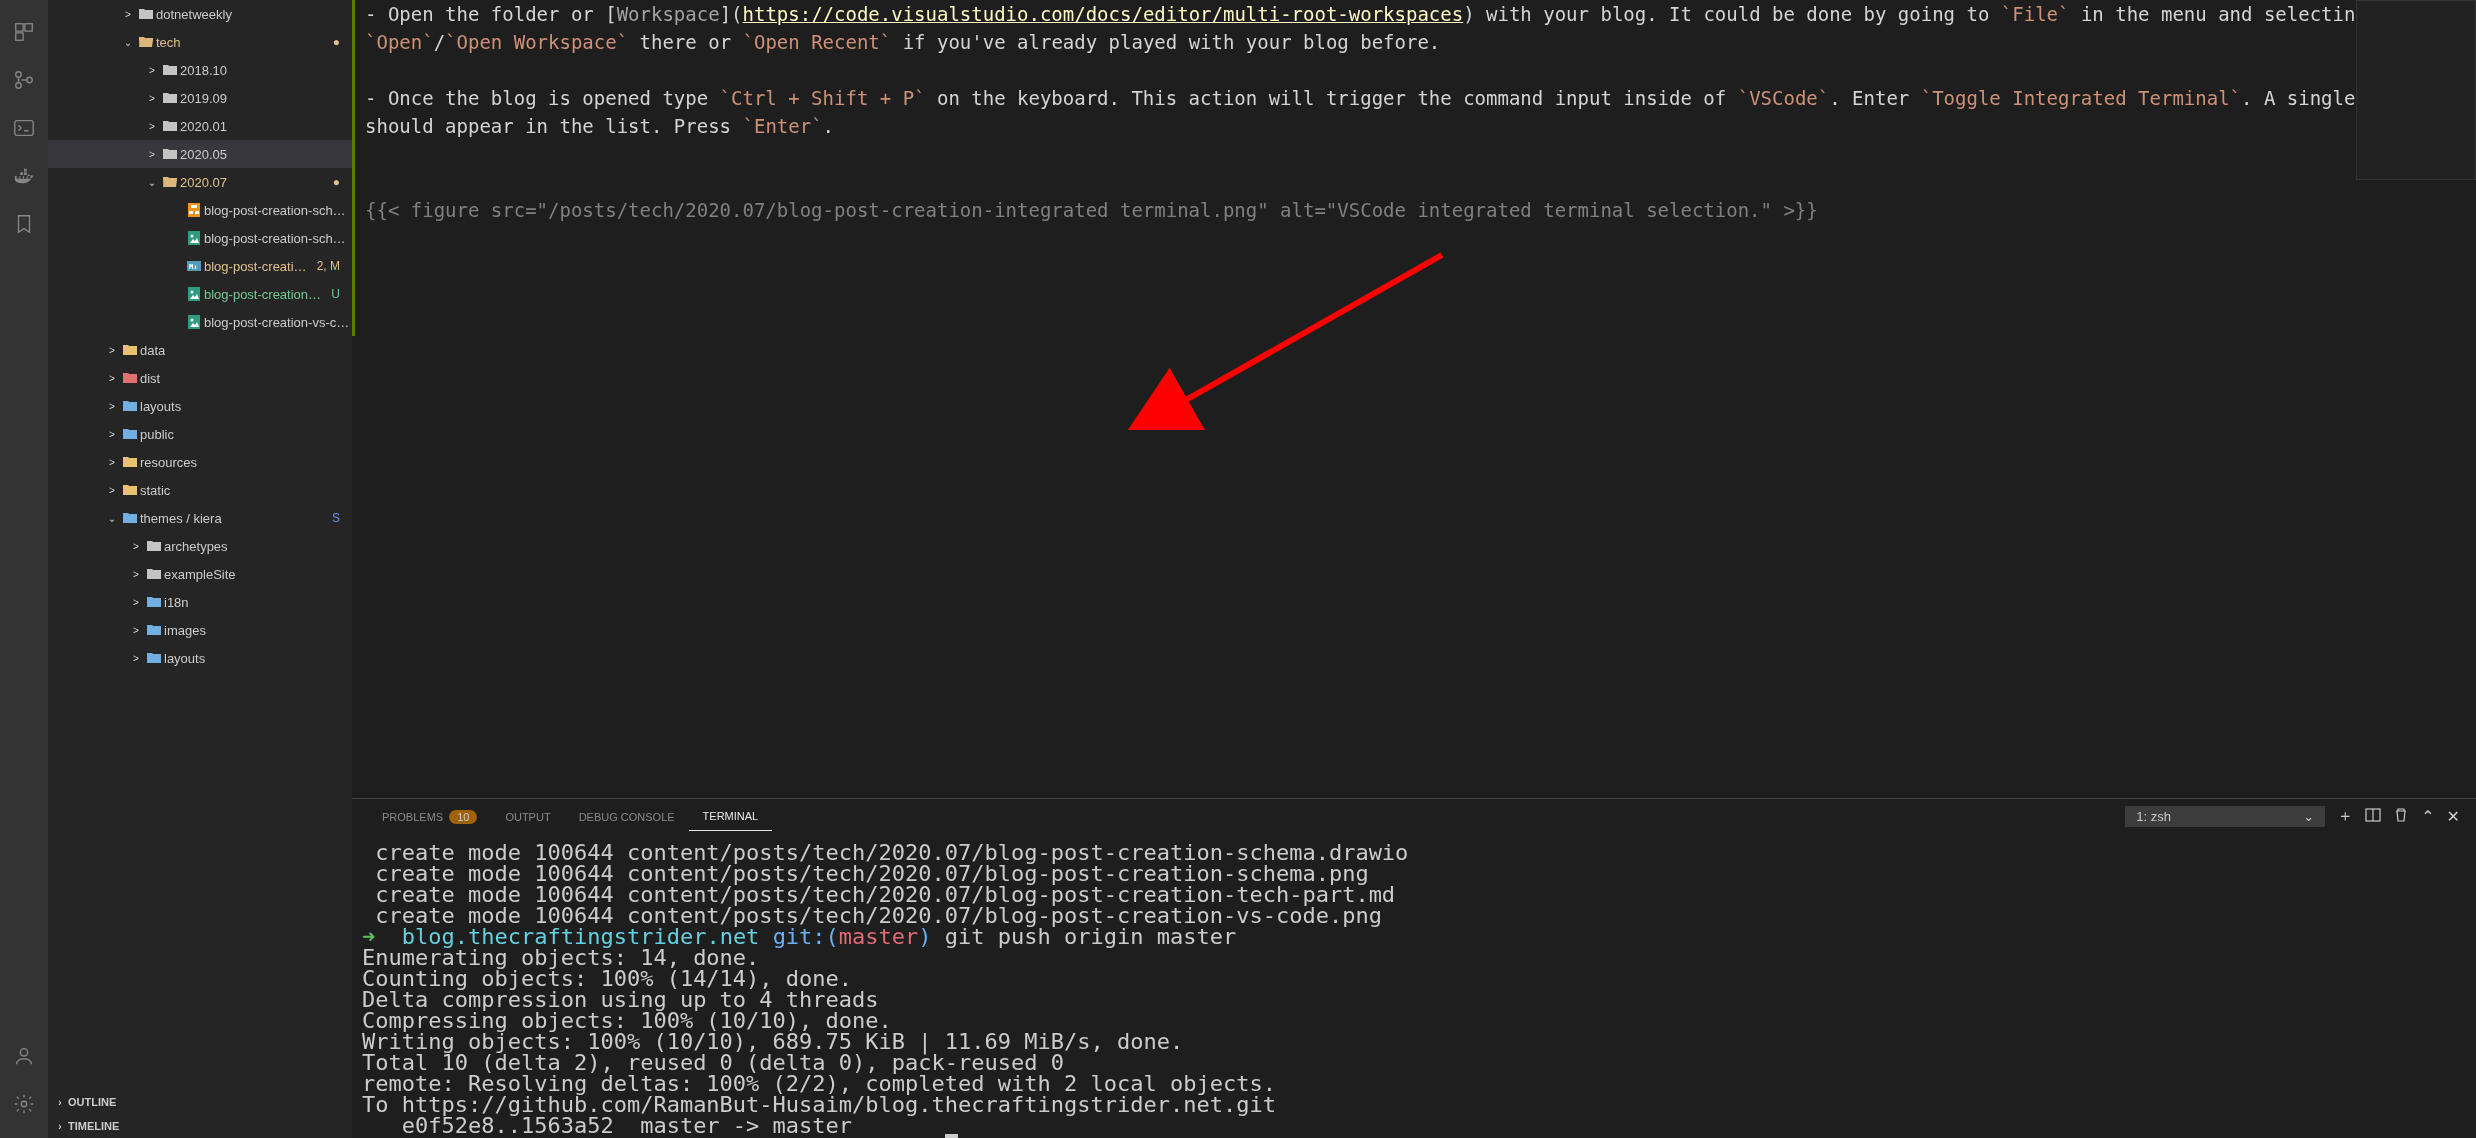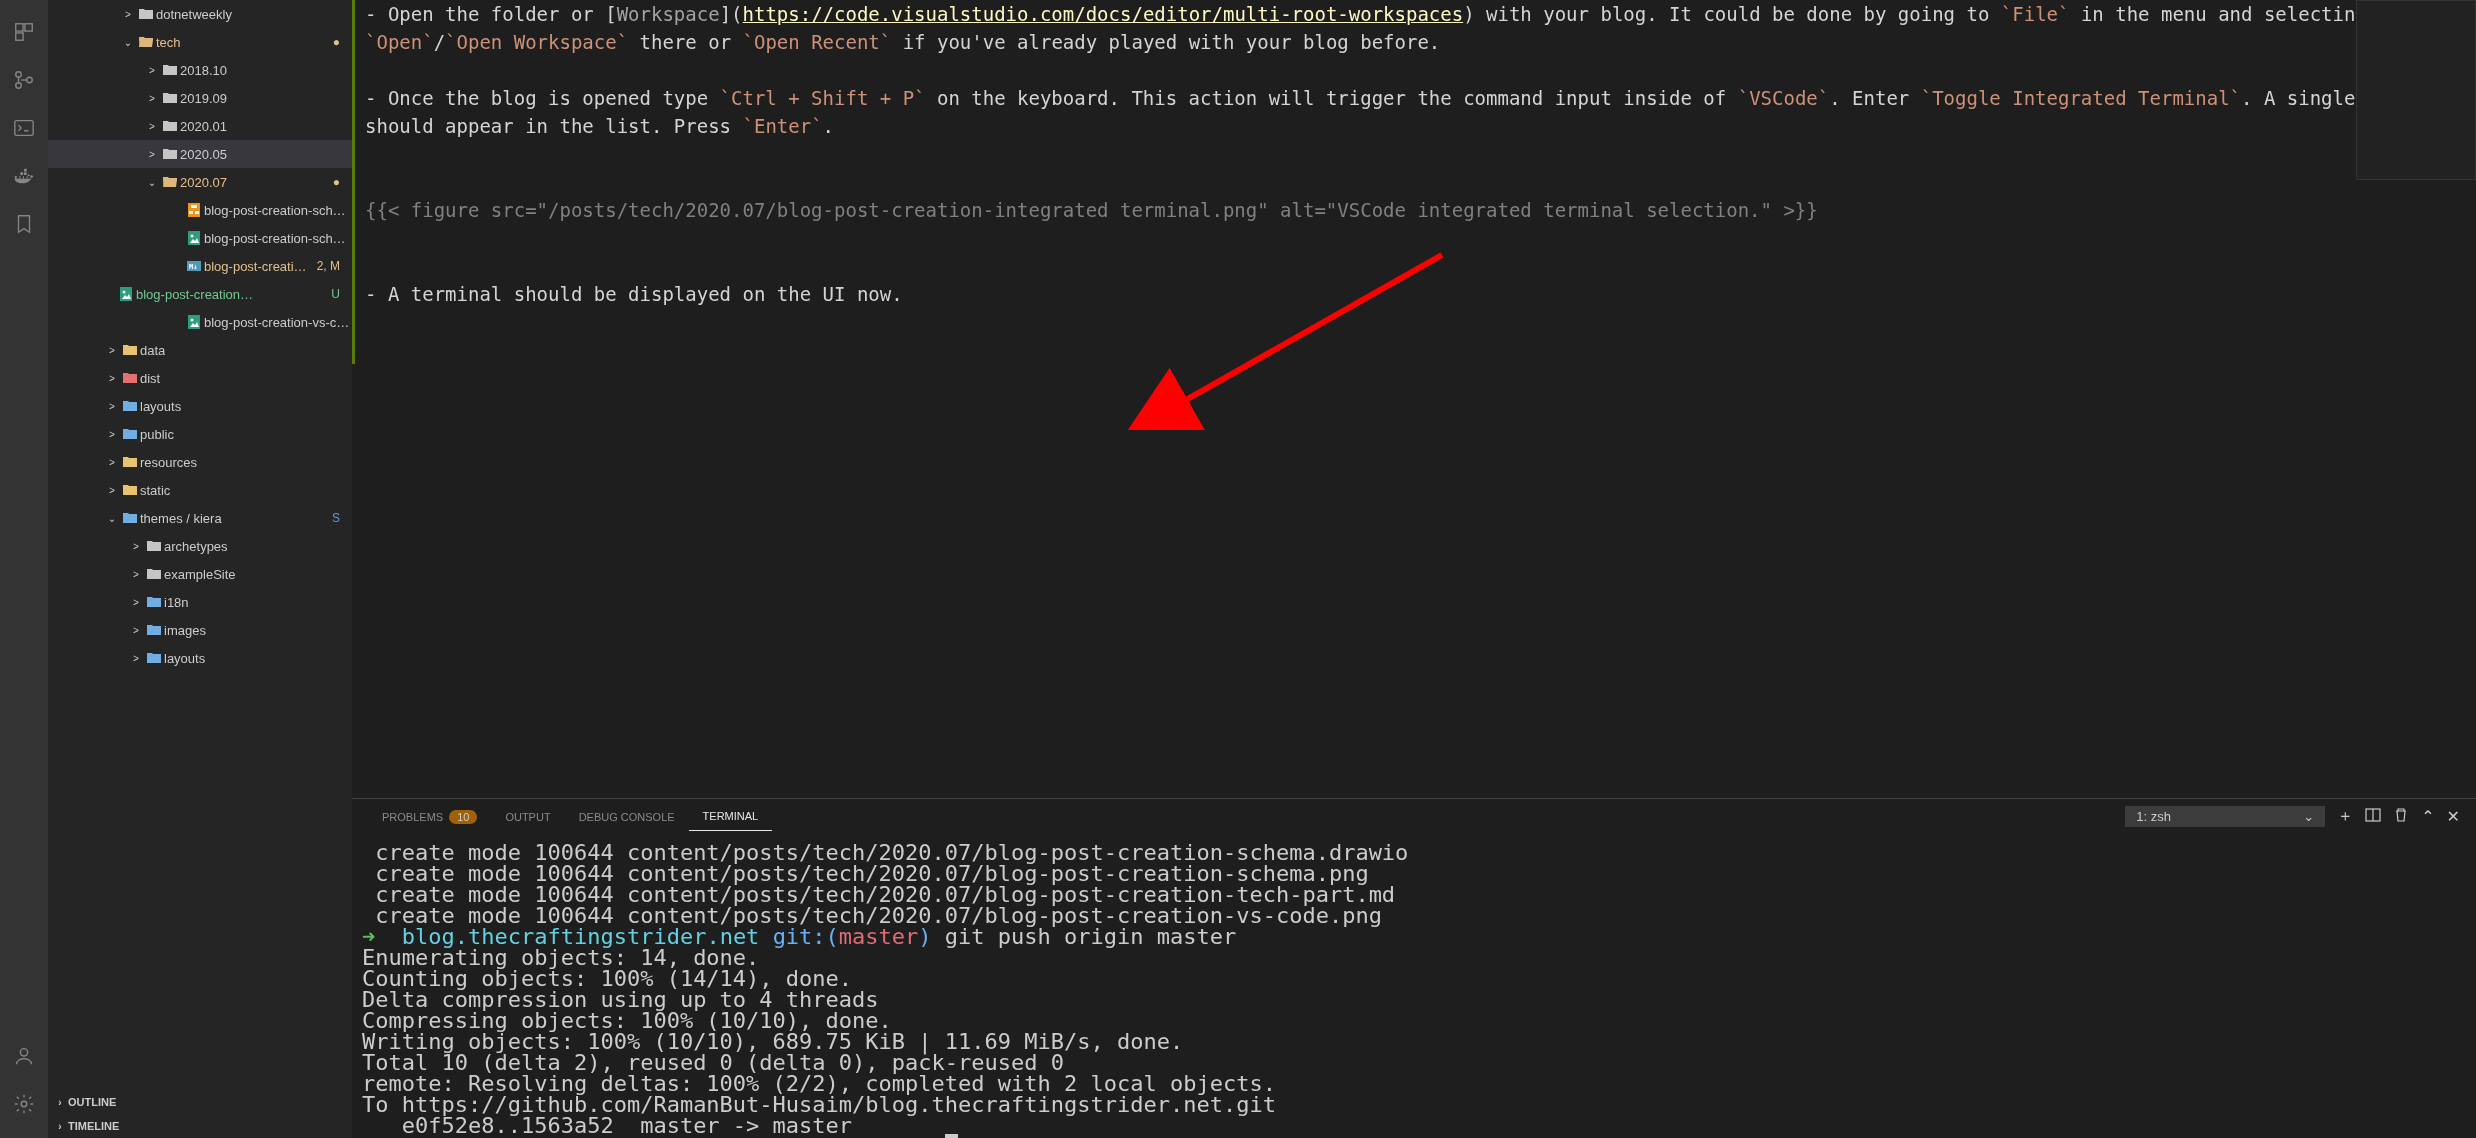--- a/index.html
+++ b/index.html
@@ -363,21 +363,21 @@
         <span class="chevron"></span>
         <span class="file-icon">
           <svg viewBox="0 0 16 16">
             <rect x="1" y="3" width="14" height="10" fill="#519aba"></rect>
             <text x="3" y="11" font-size="7" fill="#fff" font-family="monospace" font-weight="bold">M↓</text>
           </svg>
         </span>
         <span class="label">blog-post-creati…</span>
         <span class="status modified">2, M</span>
       </div>
-      <div class="tree-item untracked" style="padding-left: 52px;">
+      <div class="tree-item untracked" style="padding-left: 120px;">
         <span class="chevron"></span>
         <span class="file-icon">
           <svg viewBox="0 0 16 16">
             <rect x="2" y="1" width="12" height="14" fill="#2d9c7f"></rect>
             <circle cx="6" cy="6" r="1.5" fill="#fff"></circle>
             <path fill="#fff" d="M4 13l3-4 2 2 2-3 2 5z"></path>
           </svg>
         </span>
         <span class="label">blog-post-creation…</span>
         <span class="status untracked">U</span>
@@ -514,21 +514,20 @@
 </div>
 
 <div class="main">
   <div class="editor">
     <div class="code-content" id="code-content">
         <div class="code-line" style="min-height: 84px;"><span class="md-text">- Open the folder or [<span class="md-link-text">Workspace</span>](<span class="md-link-url">https://code.visualstudio.com/docs/editor/multi-root-workspaces</span>) with your blog. It could be done by going to <span class="md-code">`File`</span> in the menu and selecting <span class="md-code">`Open`</span>/<span class="md-code">`Open Workspace`</span> there or <span class="md-code">`Open Recent`</span> if you've already played with your blog before.</span></div>
         <div class="code-line" style="min-height: 84px;"><span class="md-text">- Once the blog is opened type <span class="md-code">`Ctrl + Shift + P`</span> on the keyboard. This action will trigger the command input inside of <span class="md-code">`VSCode`</span>. Enter <span class="md-code">`Toggle Integrated Terminal`</span>. A single item should appear in the list. Press <span class="md-code">`Enter`</span>.</span></div>
         <div class="code-line blank" style="min-height: 28px;"><span class="md-text"></span></div>
         <div class="code-line" style="min-height: 56px;"><span class="md-raw">{{&lt; figure src="/posts/tech/2020.07/blog-post-creation-integrated terminal.png" alt="VSCode integrated terminal selection." &gt;}}</span></div>
         <div class="code-line blank" style="min-height: 28px;"><span class="md-text"></span></div>
-        <div class="code-line" style="min-height: 28px;"><span class="md-text">- A terminal should be displayed on the UI now.</span></div>
         <div class="code-line blank" style="min-height: 28px;"><span class="md-text"></span></div>
         <div class="code-line blank" style="min-height: 28px;"><span class="md-text"></span></div>
       </div>
     <div class="minimap"></div>
   </div>
 
   <svg class="arrow-annotation" style="left:430px; top:-10px; width:700px; height:440px;">
     <defs>
         <marker id="ah" markerWidth="12" markerHeight="12" refX="2" refY="6" orient="auto">
           <path d="M0,0 L12,6 L0,12 z" fill="#ff0000"></path>

